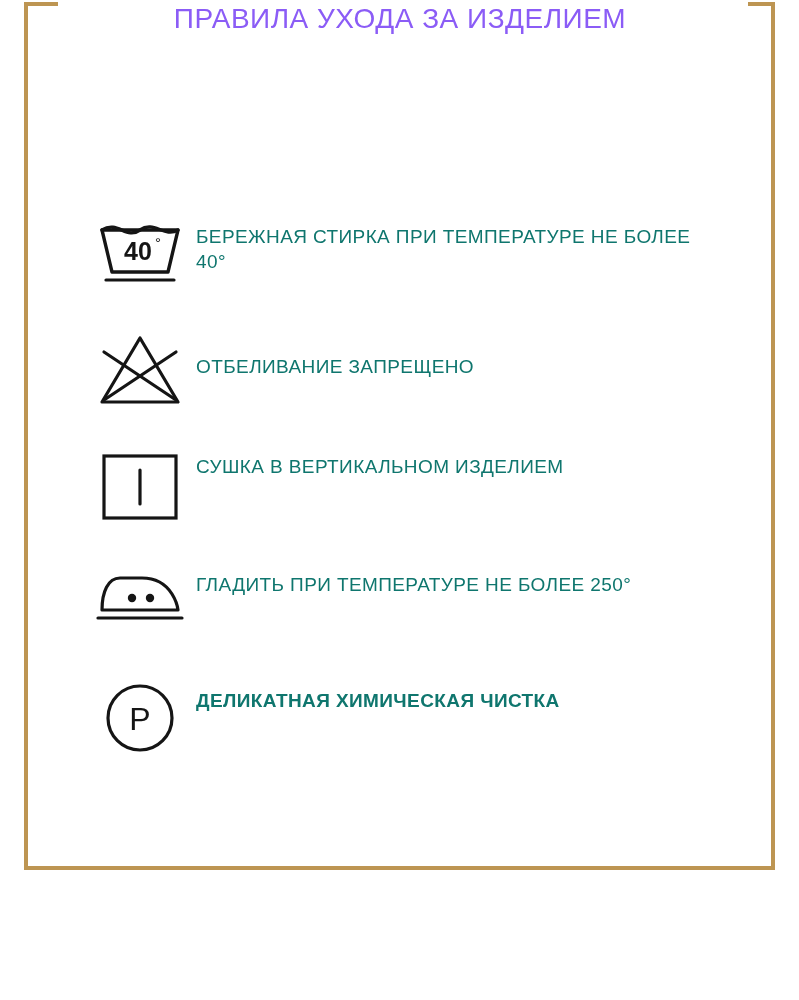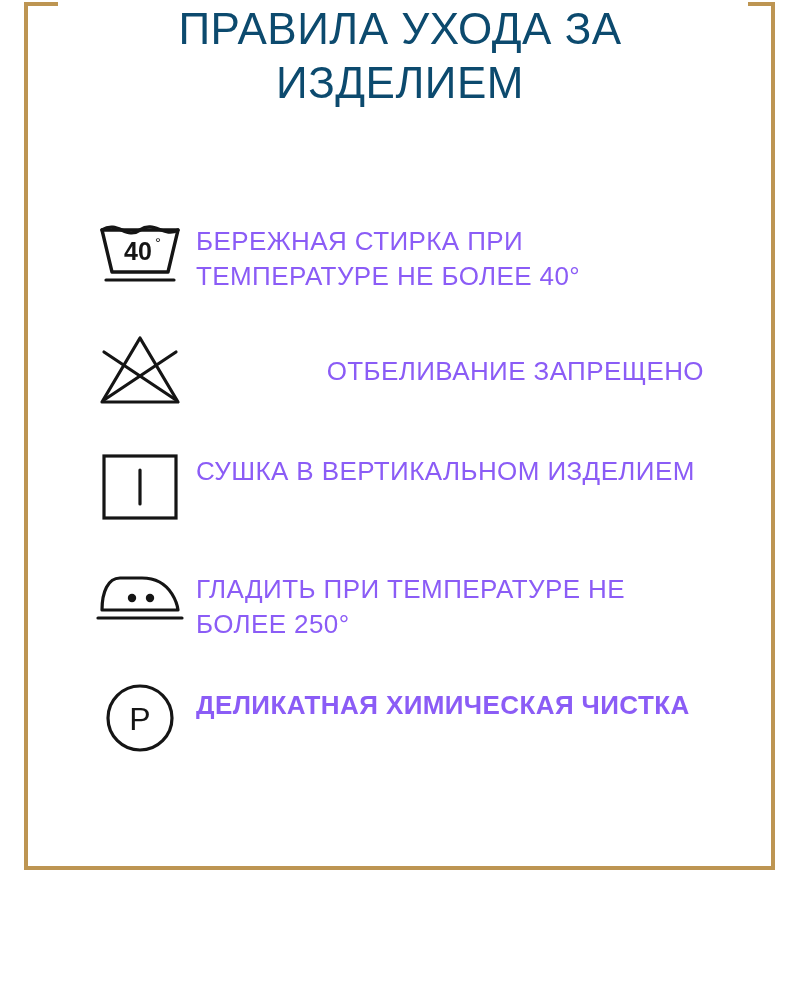--- a/index.html
+++ b/index.html
@@ -44,25 +44,25 @@
     height: 16px;
     background: #ffffff;
   }
 
   .title {
     position: absolute;
     left: 60px;
     top: 2px;
     width: 680px;
     text-align: center;
-    font-size: 44px;
+    font-size: 28px;
     line-height: 1.22;
     letter-spacing: 0.5px;
     font-weight: 400;
-    color: #0c4a6e;
+    color: #8b5cf6;
   }
 
   .rules {
     position: absolute;
     left: 84px;
     top: 210px;
     width: 620px;
   }
   .rule {
     display: flex;
@@ -73,28 +73,28 @@
   .rule .icon {
     width: 112px;
     flex: 0 0 112px;
     display: flex;
     align-items: center;
     justify-content: center;
     padding-top: 4px;
   }
   .rule .text {
     flex: 1;
-    font-size: 26px;
+    font-size: 19px;
     line-height: 1.33;
     letter-spacing: 0.4px;
     padding-top: 12px;
-    color: #8b5cf6;
+    color: #0f766e;
   }
   .rule.r1 .text { padding-top: 14px; }
-  .rule.r2 .text { padding-top: 28px; text-align: right; }
+  .rule.r2 .text { padding-top: 28px; }
   .rule.r3 .text { padding-top: 12px; }
   .rule.r4 .text { padding-top: 14px; }
   .rule.r5 .text { padding-top: 14px; font-weight: bold; }
 
   svg { display: block; }
 </style>
 </head>
 <body>
 
 <div class="card">

